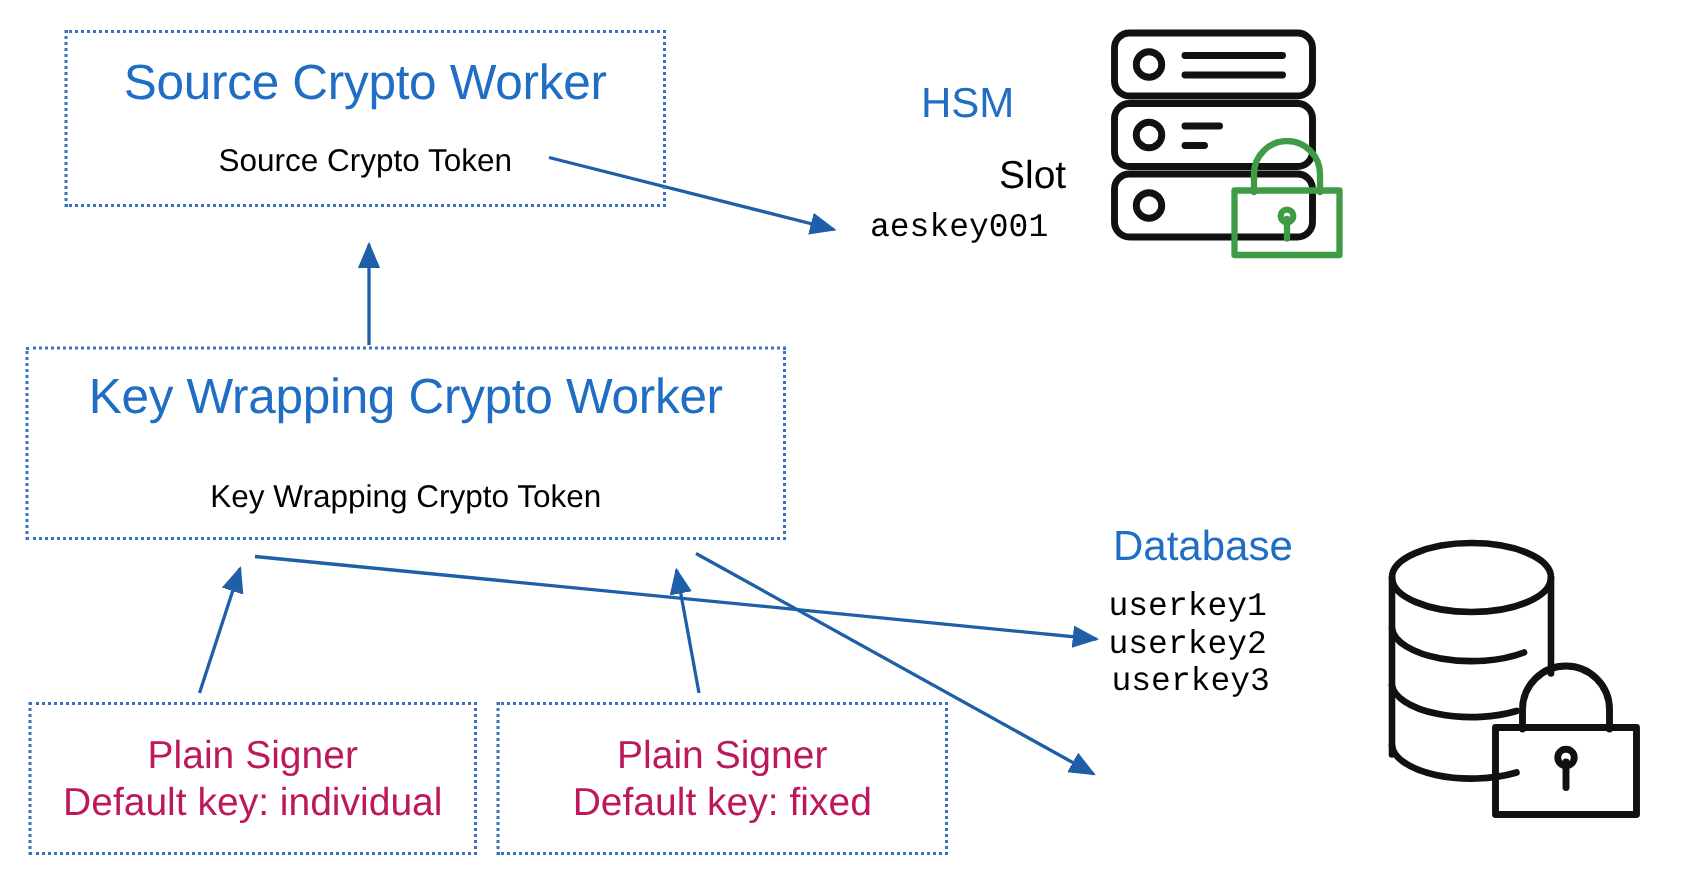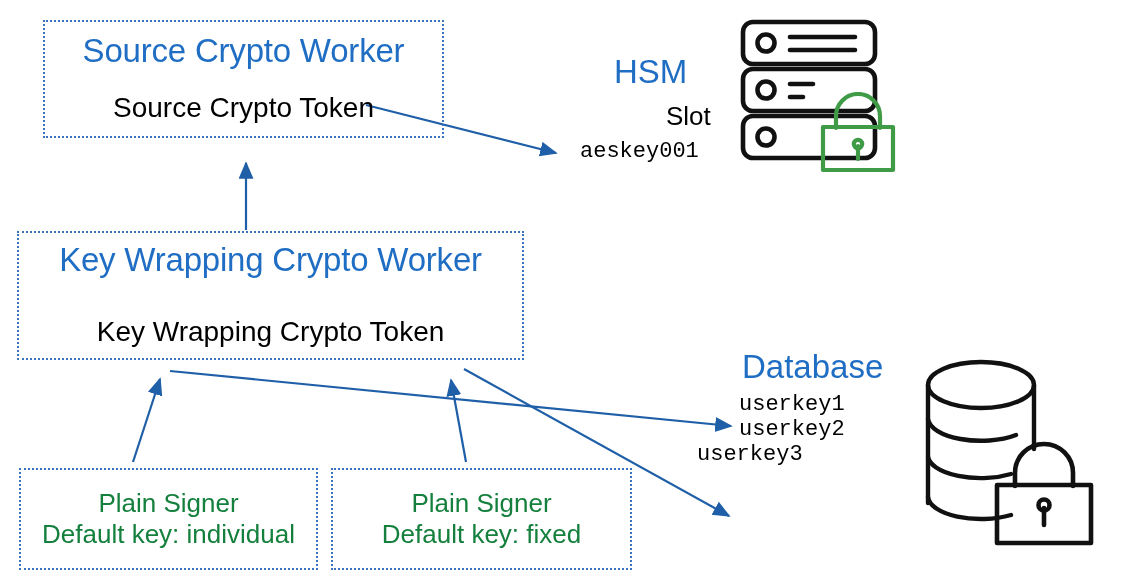--- a/index.html
+++ b/index.html
@@ -27,38 +27,38 @@
   }
   .node-title {
     color: #1f6ec4;
     font-size: 33px;
     line-height: 1.12;
     white-space: nowrap;
     letter-spacing: -0.2px;
   }
   .node-sub {
     color: #000000;
-    font-size: 28px;
+    font-size: 21px;
     line-height: 1.15;
     white-space: nowrap;
     margin-top: 22px;
   }
   .signer-line {
-    color: #15803d;
+    color: #be185d;
     font-size: 26px;
     line-height: 1.2;
     white-space: nowrap;
   }
   .label-free {
     position: absolute;
     white-space: nowrap;
   }
   .label-blue {
     color: #1f6ec4;
-    font-size: 33px;
+    font-size: 28px;
     line-height: 1;
   }
   .label-black {
     color: #000000;
     font-size: 26px;
     line-height: 1;
     margin-left: 32px;
   }
   .label-mono {
     color: #000000;
@@ -153,21 +153,21 @@
         <rect x="7" y="35" width="70" height="43"></rect>
         <circle cx="42" cy="52" r="4.2"></circle>
         <line x1="42" y1="54" x2="42" y2="67"></line>
       </g>
     </svg>
   </div>
 
   <div class="label-free label-blue" style="left:742px; top:350px;">Database</div>
   <div class="label-free label-mono" style="left:739px; top:392px;">userkey1</div>
   <div class="label-free label-mono" style="left:739px; top:417px;">userkey2</div>
-  <div class="label-free label-mono" style="left:697px; top:442px;">userkey3</div>
+  <div class="label-free label-mono" style="left:741px; top:442px;">userkey3</div>
 
   <div class="icon-wrap" style="left:921px; top:357px; width:132px; height:186px;">
     <svg width="132" height="186" viewBox="0 0 132 186">
       <g fill="none" stroke="#111111" stroke-width="4.4" stroke-linecap="round">
         <ellipse cx="60" cy="28" rx="53" ry="23"></ellipse>
         <line x1="7" y1="28" x2="7" y2="146"></line>
         <line x1="113" y1="28" x2="113" y2="92"></line>
         <path d="M7,62 A53,23 0 0 0 95,78"></path>
         <path d="M7,100 A53,23 0 0 0 90,117"></path>
         <path d="M7,140 A53,23 0 0 0 90,158"></path>

